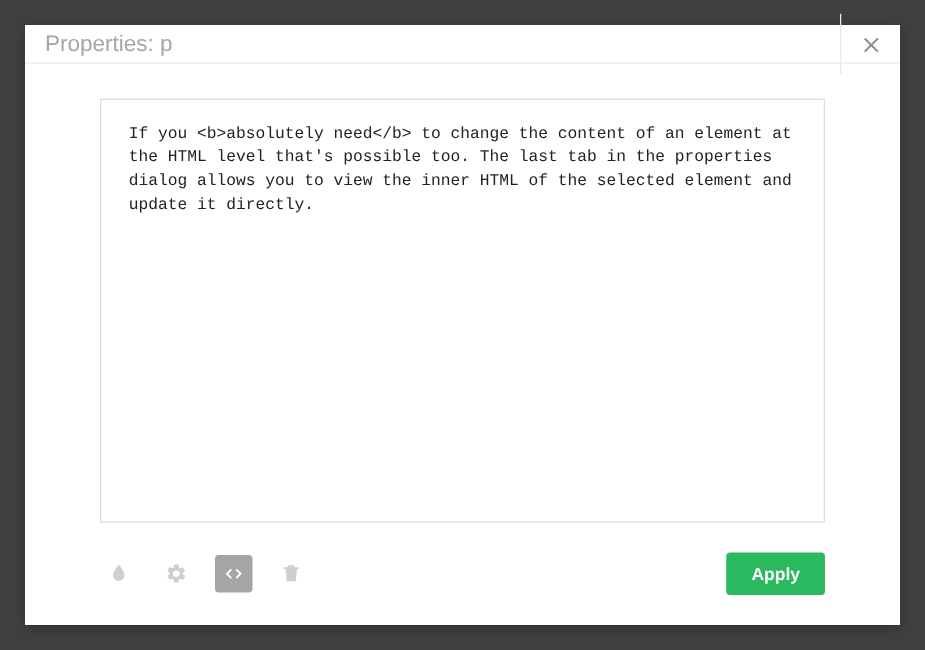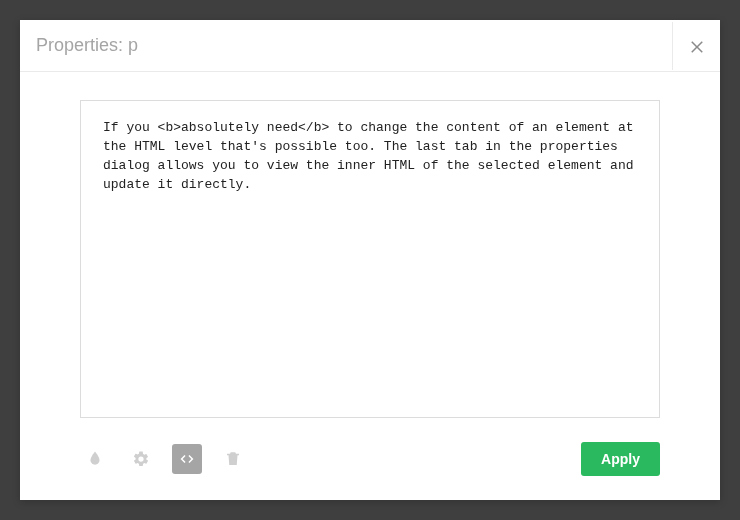--- a/index.html
+++ b/index.html
@@ -15,21 +15,21 @@
     width: 100%;
     height: 100%;
     display: flex;
     flex-direction: column;
     box-shadow: 0 2px 8px rgba(0,0,0,0.2);
   }
   .dialog-header {
     display: flex;
     align-items: center;
     justify-content: space-between;
-    height: 52px;
+    height: 31px;
     border-bottom: 1px solid #eaeaea;
   }
   .dialog-title {
     color: #a5a5a5;
     font-size: 18px;
     font-weight: 400;
     padding-left: 16px;
   }
   .close-btn {
     width: 48px;

